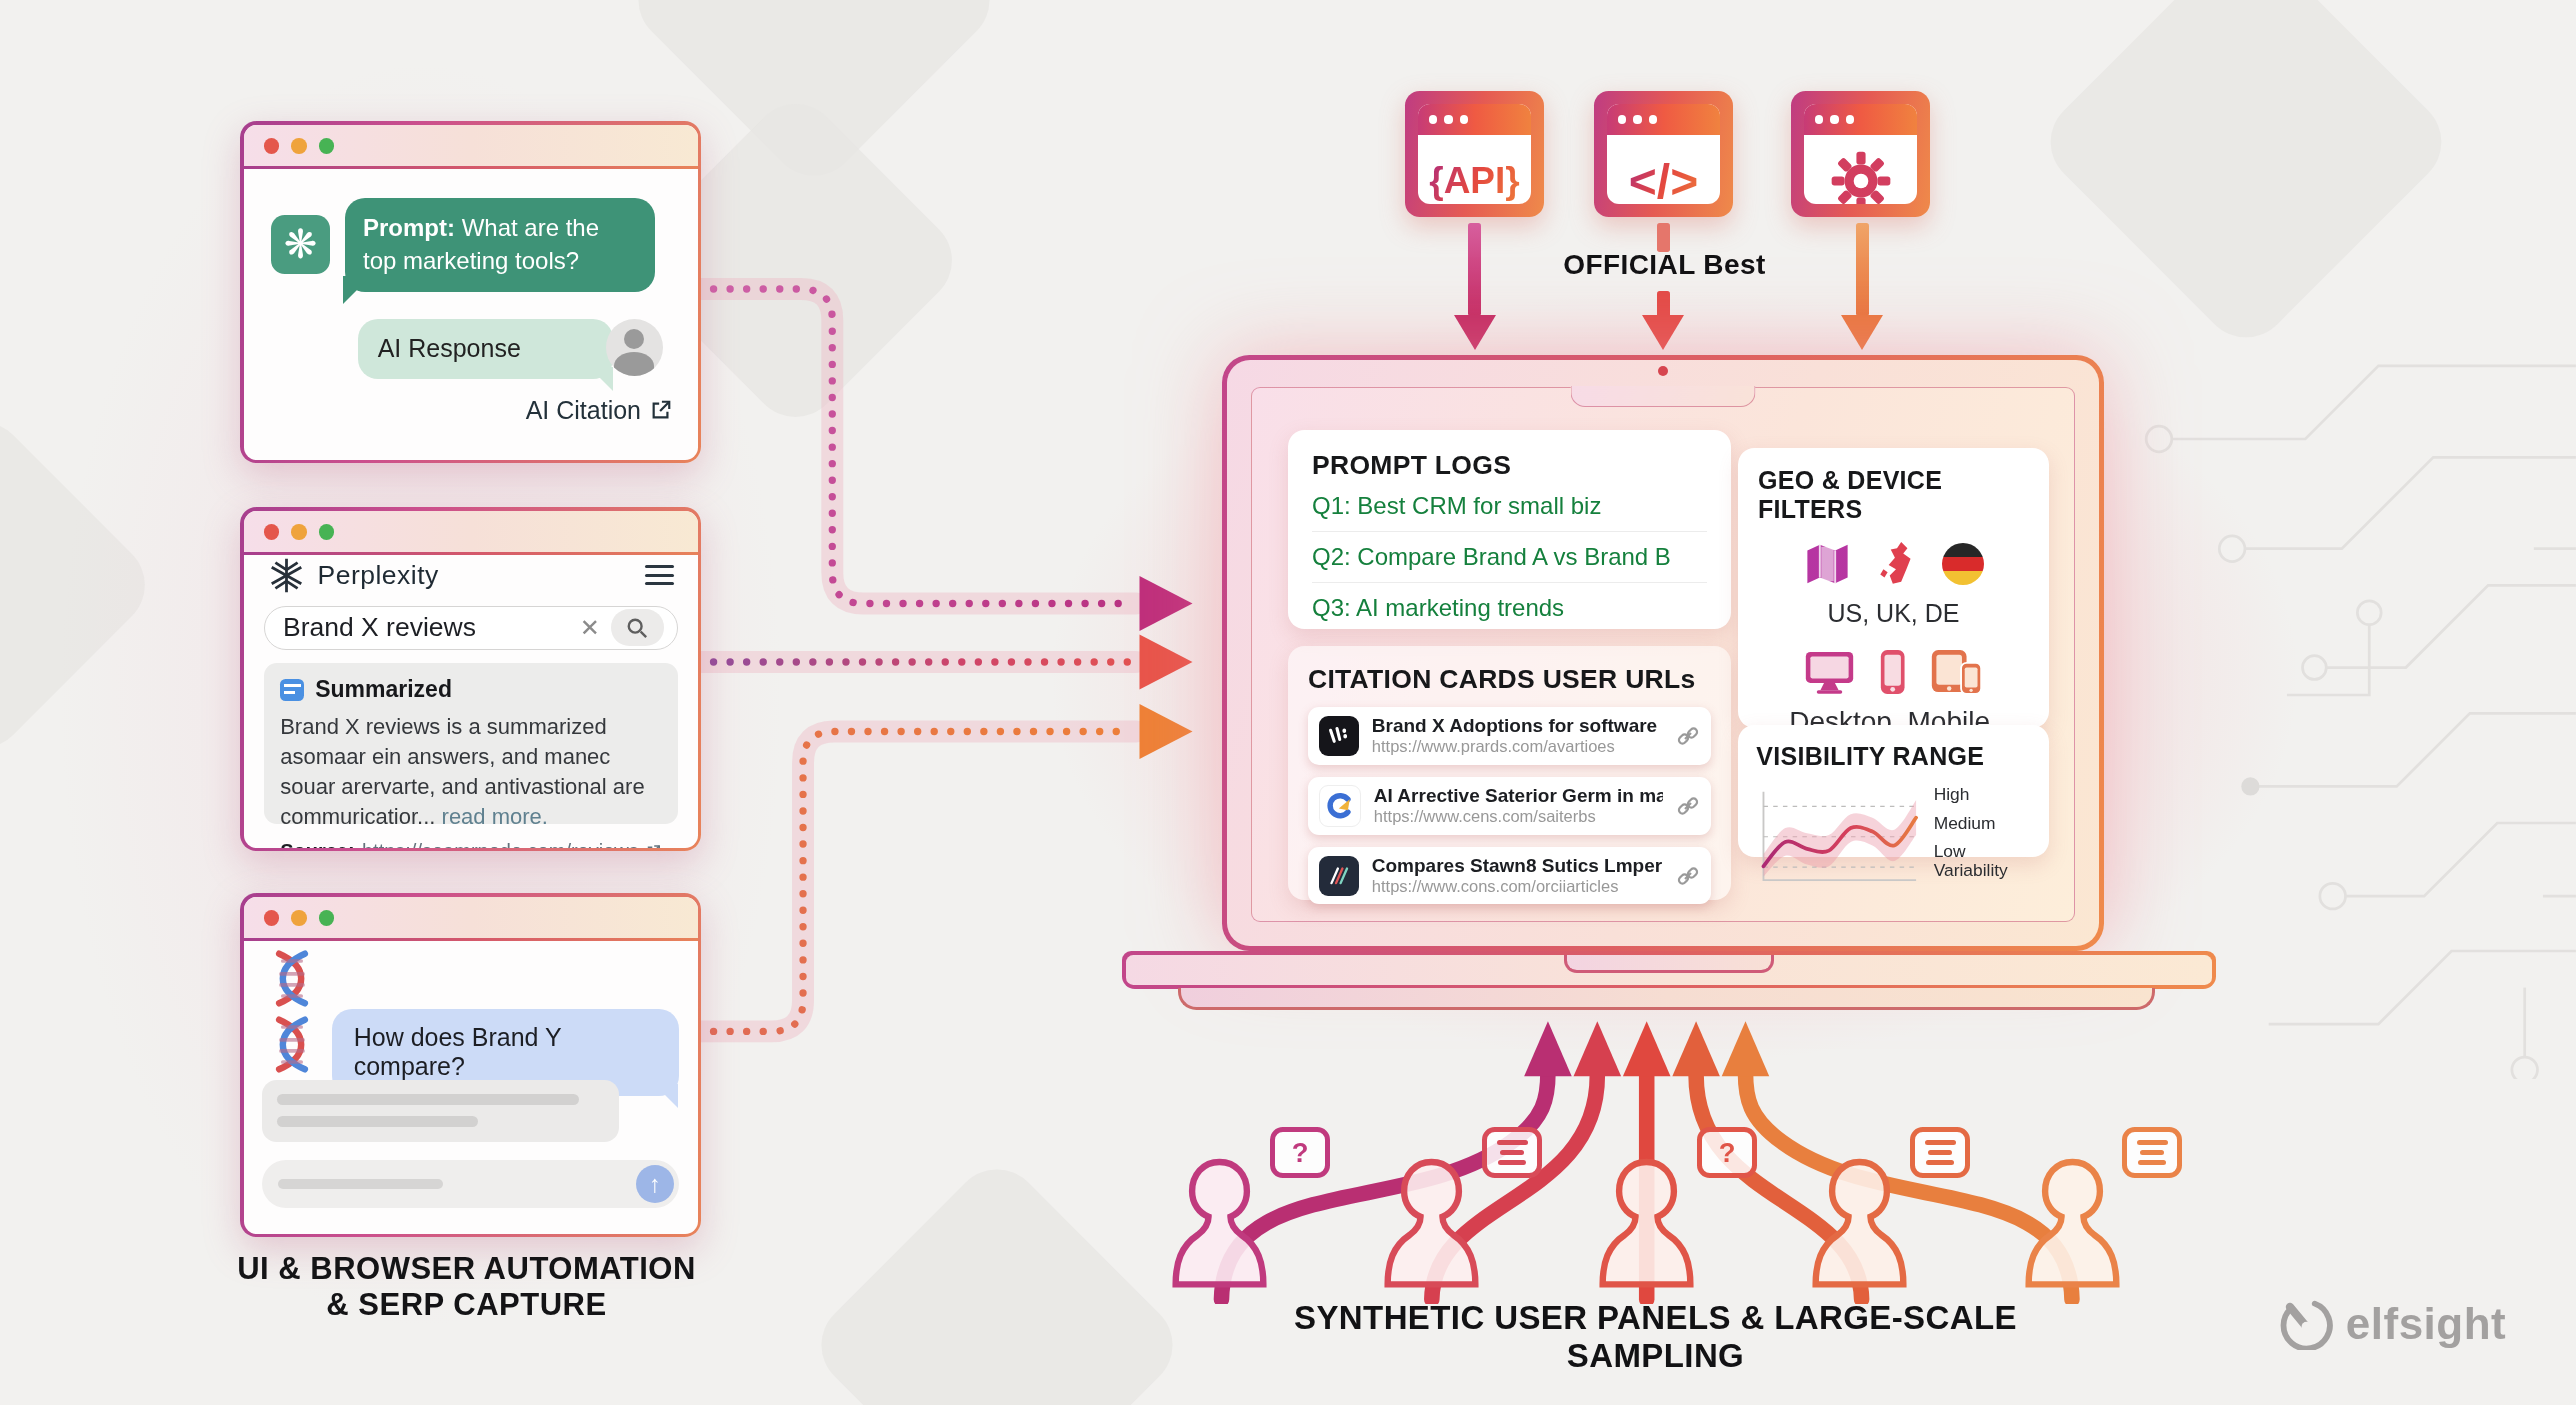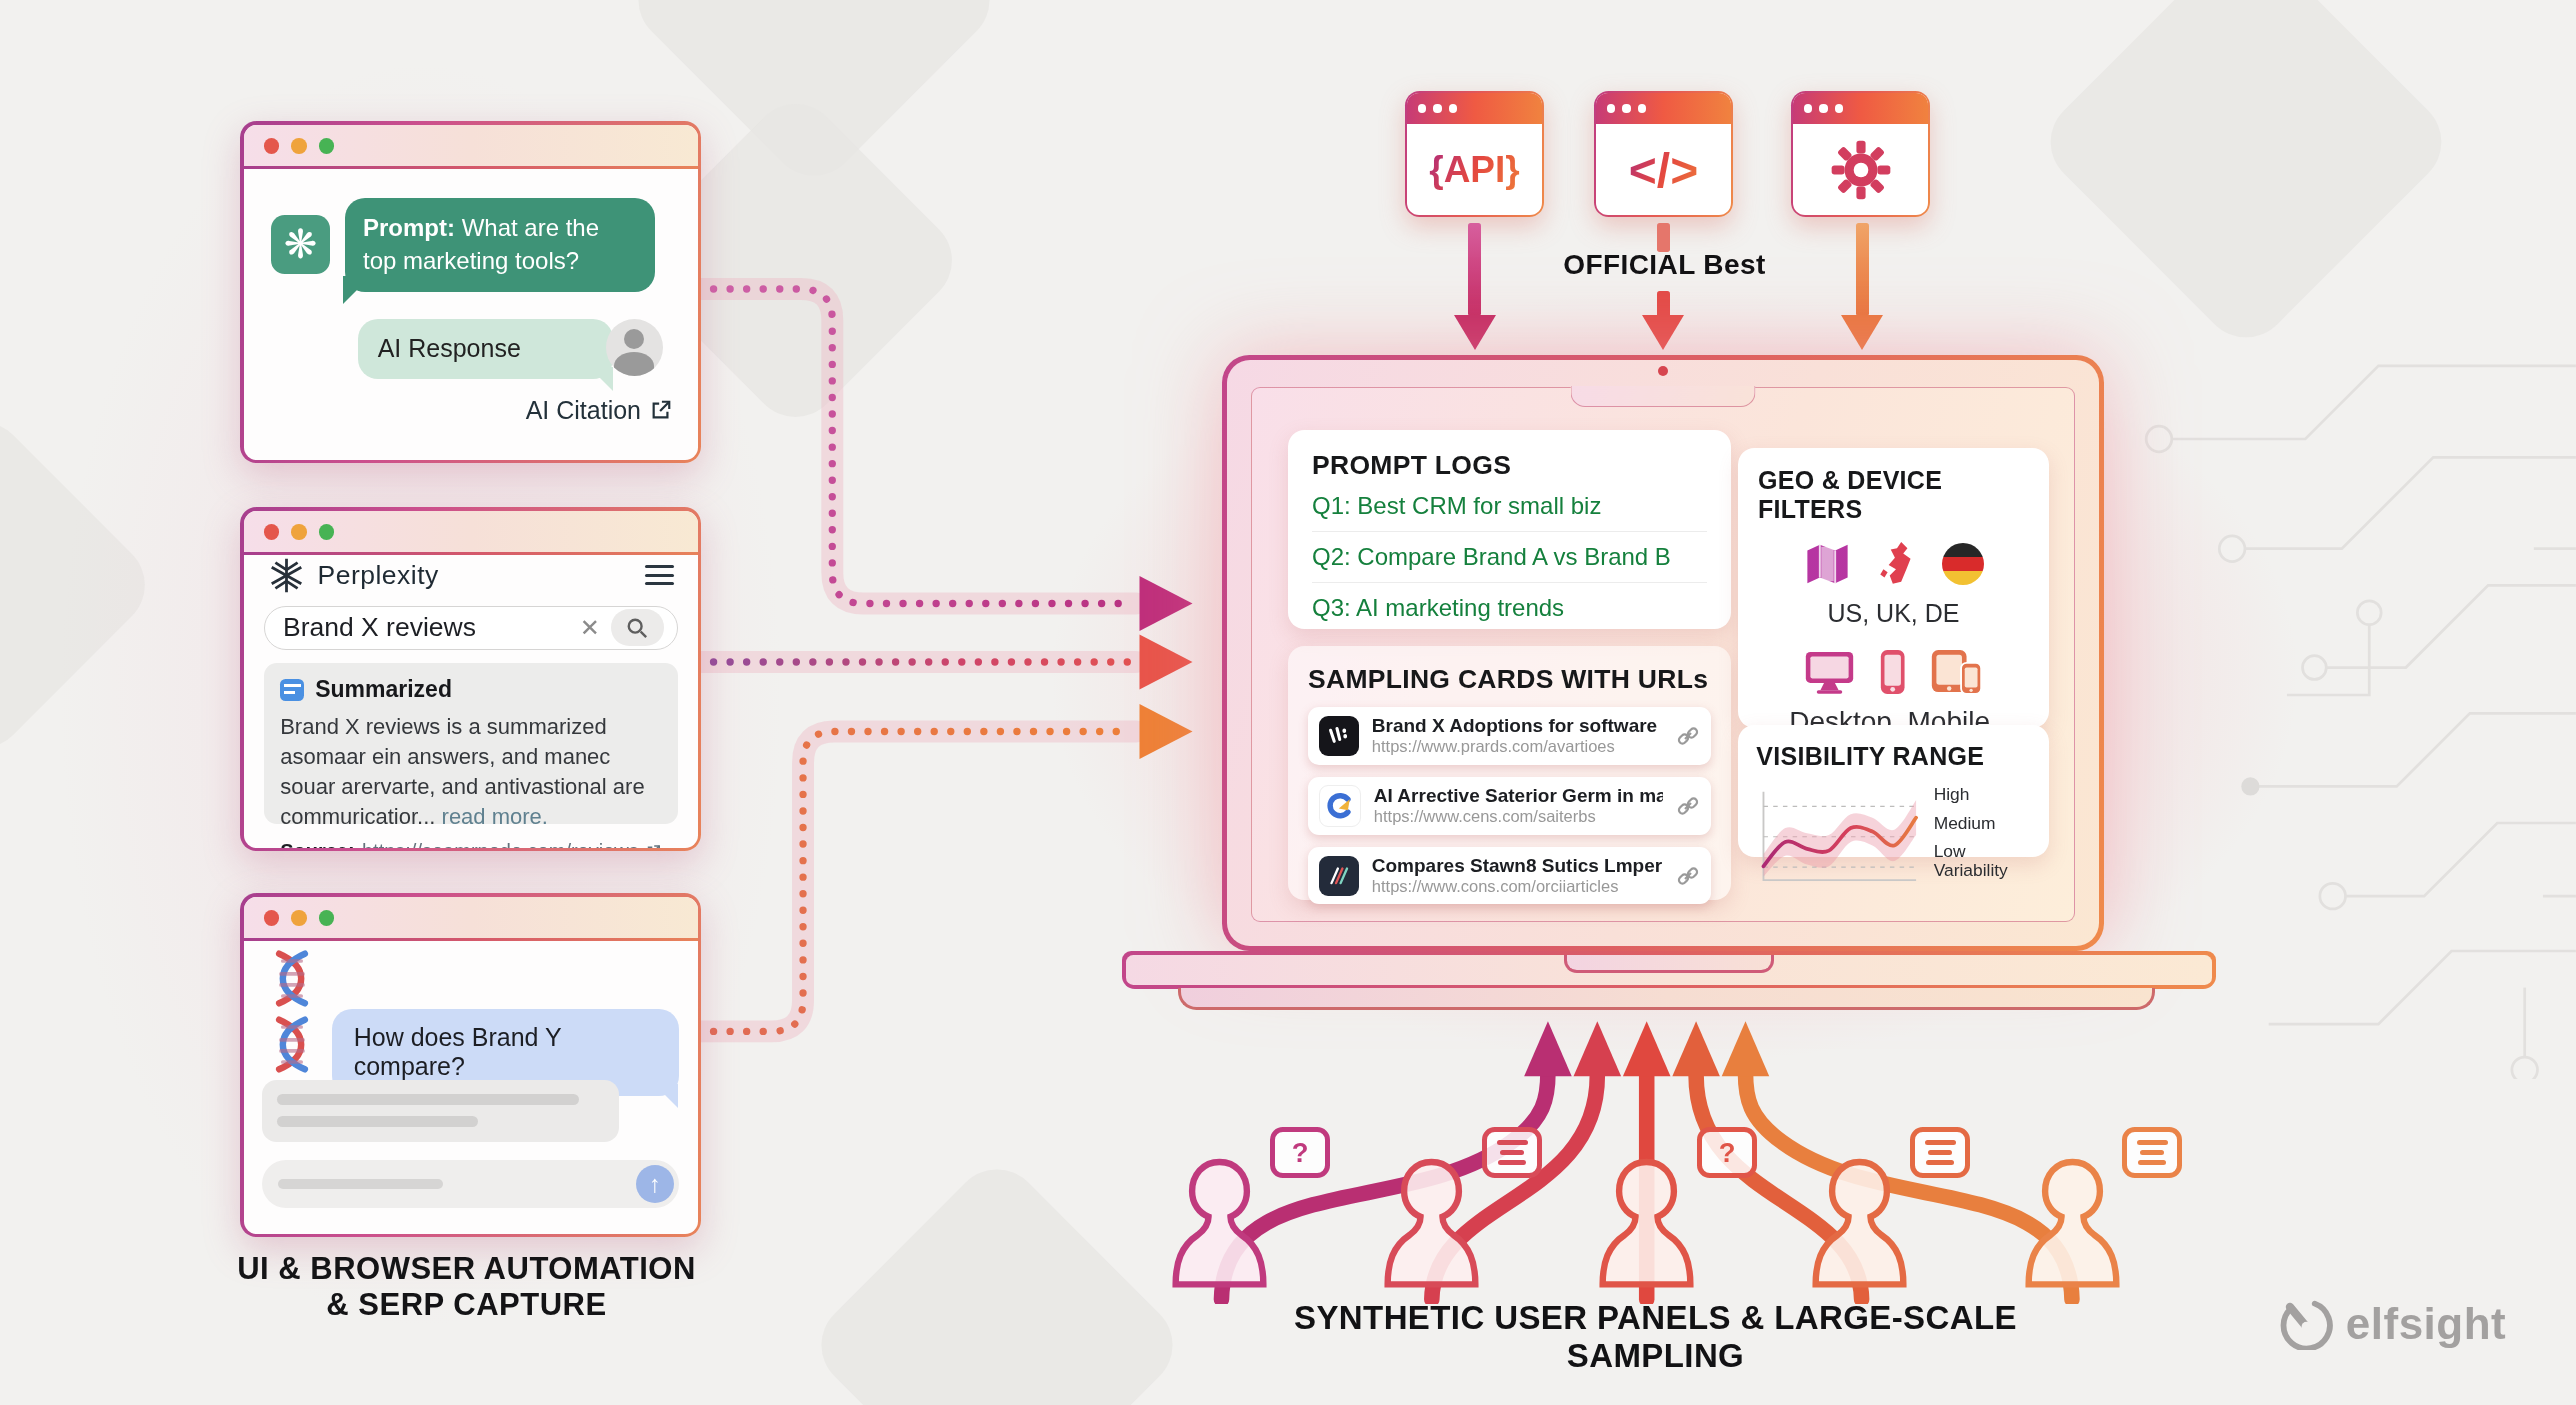--- a/index.html
+++ b/index.html
@@ -75,21 +75,21 @@
   .inputbar{position:absolute;left:18.3px;top:263px;right:18.3px;height:48px;background:#efeeed;border-radius:24px;
     display:flex;align-items:center;padding:0 5.5px 0 16.5px;box-sizing:border-box;}
   .inputbar .ph{width:165px;height:10px;border-radius:5.5px;background:#d6d5d4;}
   .send-btn{margin-left:auto;width:38px;height:38px;border-radius:50%;background:#9db6e7;color:#fff;
     display:flex;align-items:center;justify-content:center;font-size:24px;font-weight:bold;}
 
   .big-caption{position:absolute;font-size:31px;font-weight:800;color:#141416;text-align:center;letter-spacing:0.5px;}
 
   
   .mini-card{position:absolute;width:139px;height:126px;background:linear-gradient(100deg,#bf3c82,#e55a53,#ef8a4a);
-    border-radius:14.6px;padding:2px;box-sizing:border-box;box-shadow:0 9.1px 24px rgba(220,120,110,.35);}
+    border-radius:14.6px;padding:13px;box-sizing:border-box;box-shadow:0 9.1px 24px rgba(220,120,110,.35);}
   .mini-inner{width:100%;height:100%;background:#fff;border-radius:12px;overflow:hidden;box-sizing:border-box;}
   .mini-head{height:31px;background:linear-gradient(90deg,#c73b76,#ef5a43,#f0823f);display:flex;align-items:center;gap:7.3px;padding-left:11px;}
   .mini-head b{width:8.2px;height:8.2px;border-radius:50%;background:#fff;}
   .mini-body{height:92px;display:flex;align-items:center;justify-content:center;}
   .grad-text{font-weight:800;background:linear-gradient(120deg,#b02d7c,#e4483f,#ee7a3a);
     -webkit-background-clip:text;background-clip:text;color:transparent;}
 
   .down-shaft{position:absolute;width:12.8px;border-radius:2.7px;}
   .down-head{position:absolute;width:0;height:0;border-left:21px solid transparent;border-right:21px solid transparent;}
 
@@ -423,21 +423,21 @@
 </div>
 
 <div class="panel" style="left:1288px;top:430px;width:443px;height:199px;">
   <div class="panel-title">PROMPT LOGS</div>
   <div class="plog-row">Q1: Best CRM for small biz</div>
   <div class="plog-row">Q2: Compare Brand A vs Brand B</div>
   <div class="plog-row">Q3: AI marketing trends</div>
 </div>
 
 <div class="panel" id="panel-citations" style="left:1288px;top:646px;width:443px;height:254px;padding:18.3px 20px;">
-  <div class="panel-title">SAMPLING CARDS WITH URLs</div>
+  <div class="panel-title">CITATION CARDS USER URLs</div>
 
   <div class="cit-card">
     <span class="cit-ico" style="background:#15151a;">
       <svg width="25.6" height="25.6" viewBox="0 0 28 28" stroke="#fff" stroke-width="3.4" stroke-linecap="round" fill="none">
             <path d="M5 8 L9 20 M12 6 L15 18"></path>
             <path d="M20 8 L20 9 M21 14 L21 15" stroke-width="4"></path>
           </svg>
     </span>
     <span class="cit-txt">
       <span class="cit-title" style="display:block">Brand X Adoptions for software sign i...</span>

